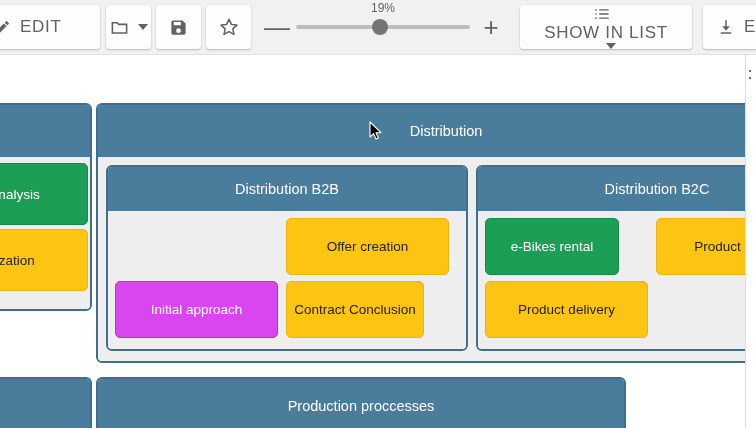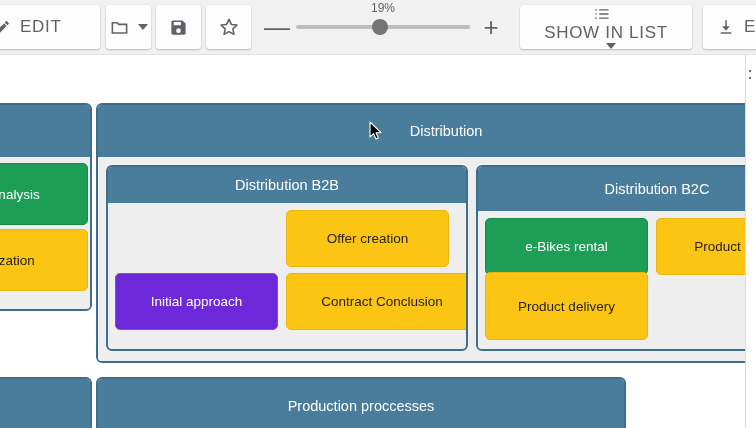--- a/index.html
+++ b/index.html
@@ -159,21 +159,21 @@
     box-sizing: border-box;
     display: flex;
     align-items: center;
     justify-content: center;
     font-size: 13.5px;
     text-align: center;
     padding: 0 6px;
   }
   .leaf.yellow { background: #fdc513; color: #26231f; border: 1px solid #e9b70f; }
   .leaf.green  { background: #1d9e56; color: #ffffff; border: 1px solid #18894a; }
-  .leaf.red    { background: #6d28d9; color: #ffffff; border: 1px solid #cc4533; }
+  .leaf.red    { background: #d946ef; color: #ffffff; border: 1px solid #cc4533; }
 
   
   #node-left {
     left: -88px; top: 48px;
     width: 180px; height: 208px;
   }
   #node-left > .node-head { height: 52px; }
   #node-left > .node-body { height: 152px; padding: 6px; }
 
   
@@ -182,21 +182,21 @@
     width: 700px; height: 260px;
   }
   #node-distribution > .node-head { height: 52px; }
   #node-distribution > .node-body { height: 204px; padding: 8px; }
 
   
   #node-b2b {
     left: 8px; top: 8px;
     width: 362px; height: 186px;
   }
-  #node-b2b > .node-head { height: 36px; }
+  #node-b2b > .node-head { height: 44px; }
   #node-b2b > .node-body { height: 138px; padding: 7px; }
 
   
   #node-b2c {
     left: 378px; top: 8px;
     width: 362px; height: 186px;
   }
   #node-b2c > .node-head { height: 44px; }
   #node-b2c > .node-body { height: 138px; padding: 7px; }
 
@@ -326,30 +326,30 @@
 
   <div class="node" id="node-distribution">
     <div class="node-head">Distribution</div>
     <div class="node-body">
 
       <div class="node" id="node-b2b">
         <div class="node-head">Distribution B2B</div>
         <div class="node-body">
           <div class="leaf yellow" style="left:178px; top:7px;  width:163px; height:57px;">Offer creation</div>
           <div class="leaf red" style="left:7px;   top:70px; width:163px; height:57px;">Initial approach</div>
-          <div class="leaf yellow" style="left:178px; top:70px; width:192px; height:57px;">Contract Conclusion</div>
+          <div class="leaf yellow" style="left:178px; top:70px; width:138px; height:57px;">Contract Conclusion</div>
         </div>
       </div>
 
       <div class="node" id="node-b2c">
         <div class="node-head">Distribution B2C</div>
         <div class="node-body">
-          <div class="leaf green" style="left:7px;   top:7px;  width:163px; height:57px;">e-Bikes rental</div>
+          <div class="leaf green" style="left:7px;   top:7px;  width:134px; height:57px;">e-Bikes rental</div>
           <div class="leaf yellow" style="left:178px; top:7px;  width:163px; height:57px;">Product consu</div>
-          <div class="leaf yellow" style="left:7px;   top:61px; width:163px; height:68px;">Product delivery</div>
+          <div class="leaf yellow" style="left:7px;   top:70px; width:163px; height:57px;">Product delivery</div>
         </div>
       </div>
 
     </div>
   </div>
 
   <div class="node" id="node-bottom-left">
     <div class="node-head"></div>
 
   </div>

